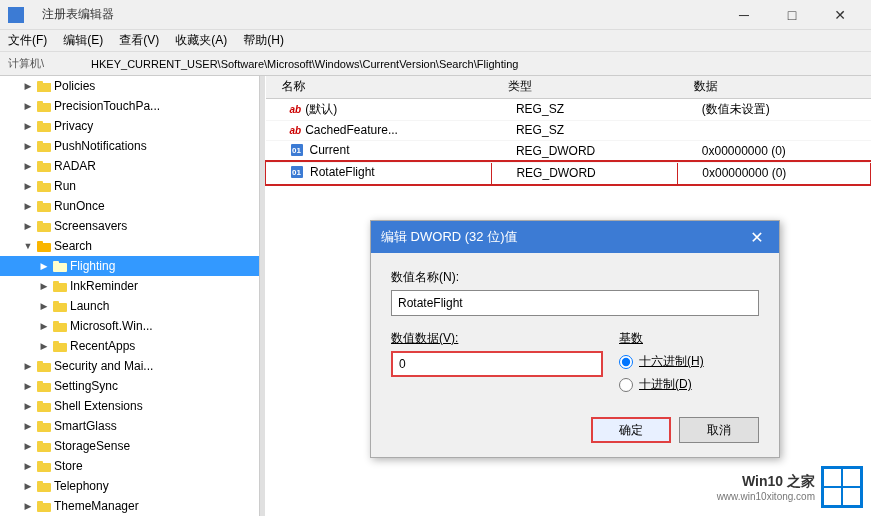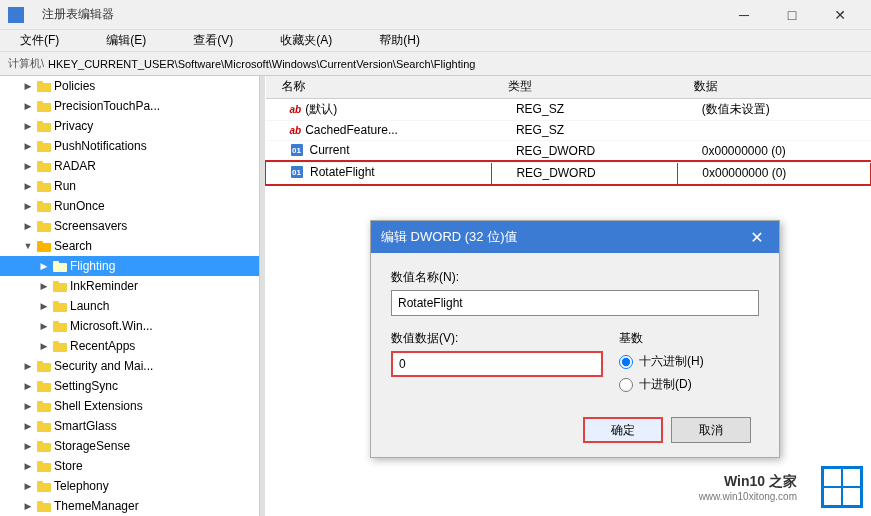--- a/index.html
+++ b/index.html
@@ -40,45 +40,44 @@
       display: flex; align-items: center; justify-content: center;
       cursor: pointer; font-size: 14px; color: #333;
     }
 
     
     .menu-bar {
       background: #f0f0f0;
       height: 22px;
       display: flex;
       align-items: center;
-      padding: 0 12px;
+      padding: 0 0;
       border-bottom: 1px solid #ddd;
       font-size: 12px;
-      gap: 31px;
     }
     .menu-item {
       padding: 2px 8px;
       cursor: pointer;
       height: 100%;
       display: flex; align-items: center;
     }
 
     
     .address-bar {
       background: #f0f0f0;
       height: 24px;
       display: flex;
       align-items: center;
       padding: 0 8px;
       border-bottom: 1px solid #ccc;
       font-size: 11px;
       gap: 4px;
     }
     .address-label { color: #555; }
-    .address-path { color: #000; flex: 1; }
+    .address-path { color: #000; flex: 1; margin-left: 43px; }
 
     
     .main {
       display: flex;
       height: calc(516px - 76px);
     }
 
     
     .tree-panel {
       width: 260px;
@@ -202,20 +201,21 @@
       padding: 2px 6px;
       font-size: 12px;
       background: white;
       margin-bottom: 14px;
       outline: none;
     }
     .dialog-row {
       display: flex;
       gap: 16px;
       align-items: flex-start;
+      text-decoration: underline;
     }
     .dialog-value-section { flex: 1; }
     .dialog-value-input {
       width: 100%;
       height: 26px;
       border: 2px solid #e04040;
       padding: 2px 6px;
       font-size: 12px;
       background: white;
       outline: none;
@@ -229,21 +229,21 @@
     }
     .radio-group { display: flex; flex-direction: column; gap: 6px; }
     .radio-item {
       display: flex; align-items: center; gap: 6px;
       font-size: 12px; cursor: pointer;
     }
     .radio-input { width: 14px; height: 14px; cursor: pointer; }
     .dialog-footer {
       display: flex;
       justify-content: flex-end;
-      padding: 8px 28px 14px 20px;
+      padding: 8px 20px 14px 20px;
       gap: 8px;
     }
     .dialog-btn {
       width: 80px; height: 26px;
       background: #e0e0e0;
       border: 1px solid #888;
       font-size: 12px;
       cursor: pointer;
       display: flex; align-items: center; justify-content: center;
     }
@@ -252,21 +252,21 @@
       border: 2px solid #e04040;
     }
 
     
     .watermark {
       position: fixed;
       bottom: 8px;
       right: 8px;
       display: flex;
       align-items: center;
-      gap: 24px;
+      gap: 6px;
     }
     .watermark-logo {
       background: #0078d7;
       width: 42px; height: 42px;
       display: grid;
       grid-template-columns: 1fr 1fr;
       gap: 2px;
       padding: 3px;
     }
     .win-tile {

